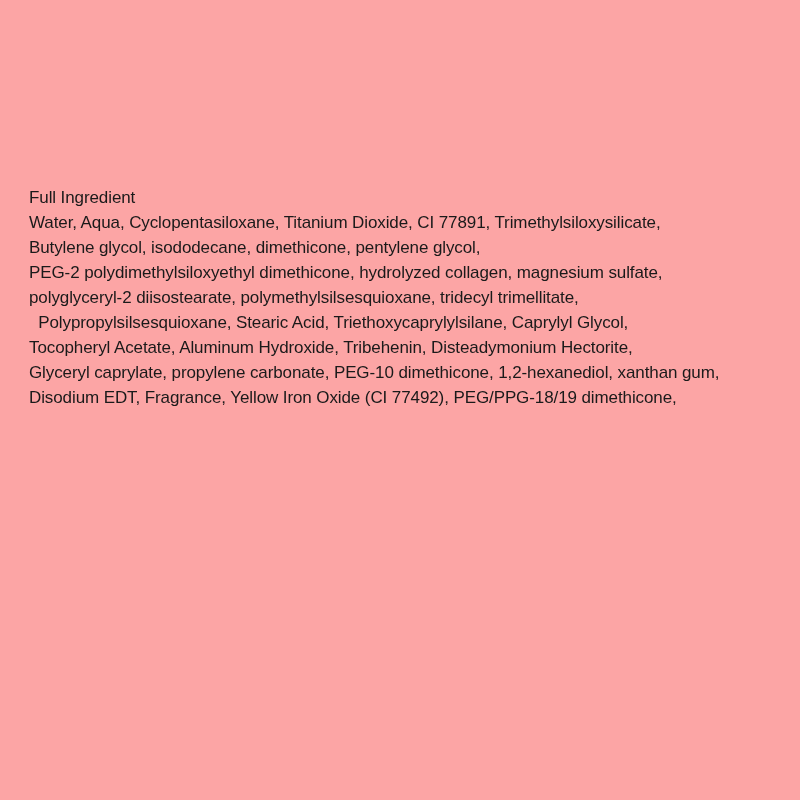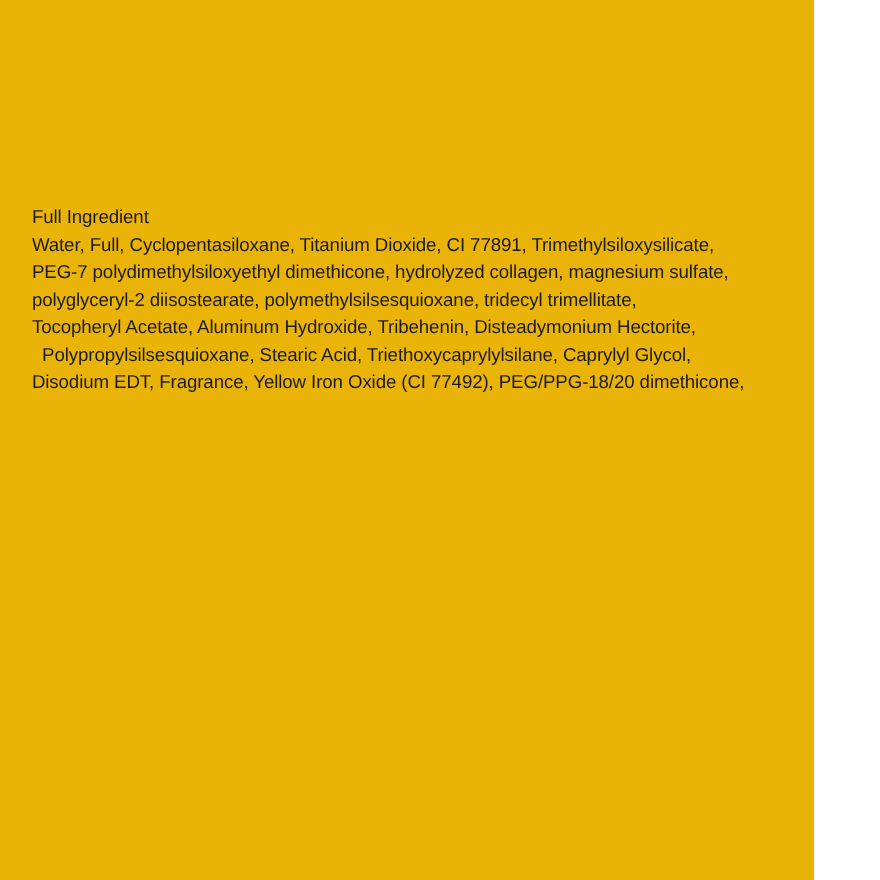--- a/index.html
+++ b/index.html
@@ -8,23 +8,23 @@
   }
   body {
     width: 800px;
     height: 800px;
     background: #ffffff;
     overflow: hidden;
     font-family: "Liberation Sans", "DejaVu Sans", sans-serif;
   }
   .page {
     position: relative;
-    width: 740px;
+    width: 800px;
     height: 800px;
-    background: #eab308;
+    background: #fca5a5;
   }
   .ingredient-block {
     position: absolute;
     top: 185px;
     left: 29px;
     right: 8px;
     color: #1a1a1a;
     font-size: 17px;
     line-height: 25px;
     letter-spacing: -0.1px;
@@ -36,20 +36,22 @@
   .ingredient-line {
     white-space: pre;
   }
 </style>
 </head>
 <body>
 
 <div class="page">
   <div class="ingredient-block">
     <div class="ingredient-heading">Full Ingredient</div>
-    <div class="ingredient-line">Water, Full, Cyclopentasiloxane, Titanium Dioxide, CI 77891, Trimethylsiloxysilicate,</div>
-    <div class="ingredient-line">PEG-7 polydimethylsiloxyethyl dimethicone, hydrolyzed collagen, magnesium sulfate,</div>
+    <div class="ingredient-line">Water, Aqua, Cyclopentasiloxane, Titanium Dioxide, CI 77891, Trimethylsiloxysilicate,</div>
+    <div class="ingredient-line">Butylene glycol, isododecane, dimethicone, pentylene glycol,</div>
+    <div class="ingredient-line">PEG-2 polydimethylsiloxyethyl dimethicone, hydrolyzed collagen, magnesium sulfate,</div>
     <div class="ingredient-line">polyglyceryl-2 diisostearate, polymethylsilsesquioxane, tridecyl trimellitate,</div>
+    <div class="ingredient-line">  Polypropylsilsesquioxane, Stearic Acid, Triethoxycaprylylsilane, Caprylyl Glycol,</div>
     <div class="ingredient-line">Tocopheryl Acetate, Aluminum Hydroxide, Tribehenin, Disteadymonium Hectorite,</div>
-    <div class="ingredient-line">  Polypropylsilsesquioxane, Stearic Acid, Triethoxycaprylylsilane, Caprylyl Glycol,</div>
-    <div class="ingredient-line">Disodium EDT, Fragrance, Yellow Iron Oxide (CI 77492), PEG/PPG-18/20 dimethicone,</div>
+    <div class="ingredient-line">Glyceryl caprylate, propylene carbonate, PEG-10 dimethicone, 1,2-hexanediol, xanthan gum,</div>
+    <div class="ingredient-line">Disodium EDT, Fragrance, Yellow Iron Oxide (CI 77492), PEG/PPG-18/19 dimethicone,</div>
   </div>
 </div>
 
 </body></html>

